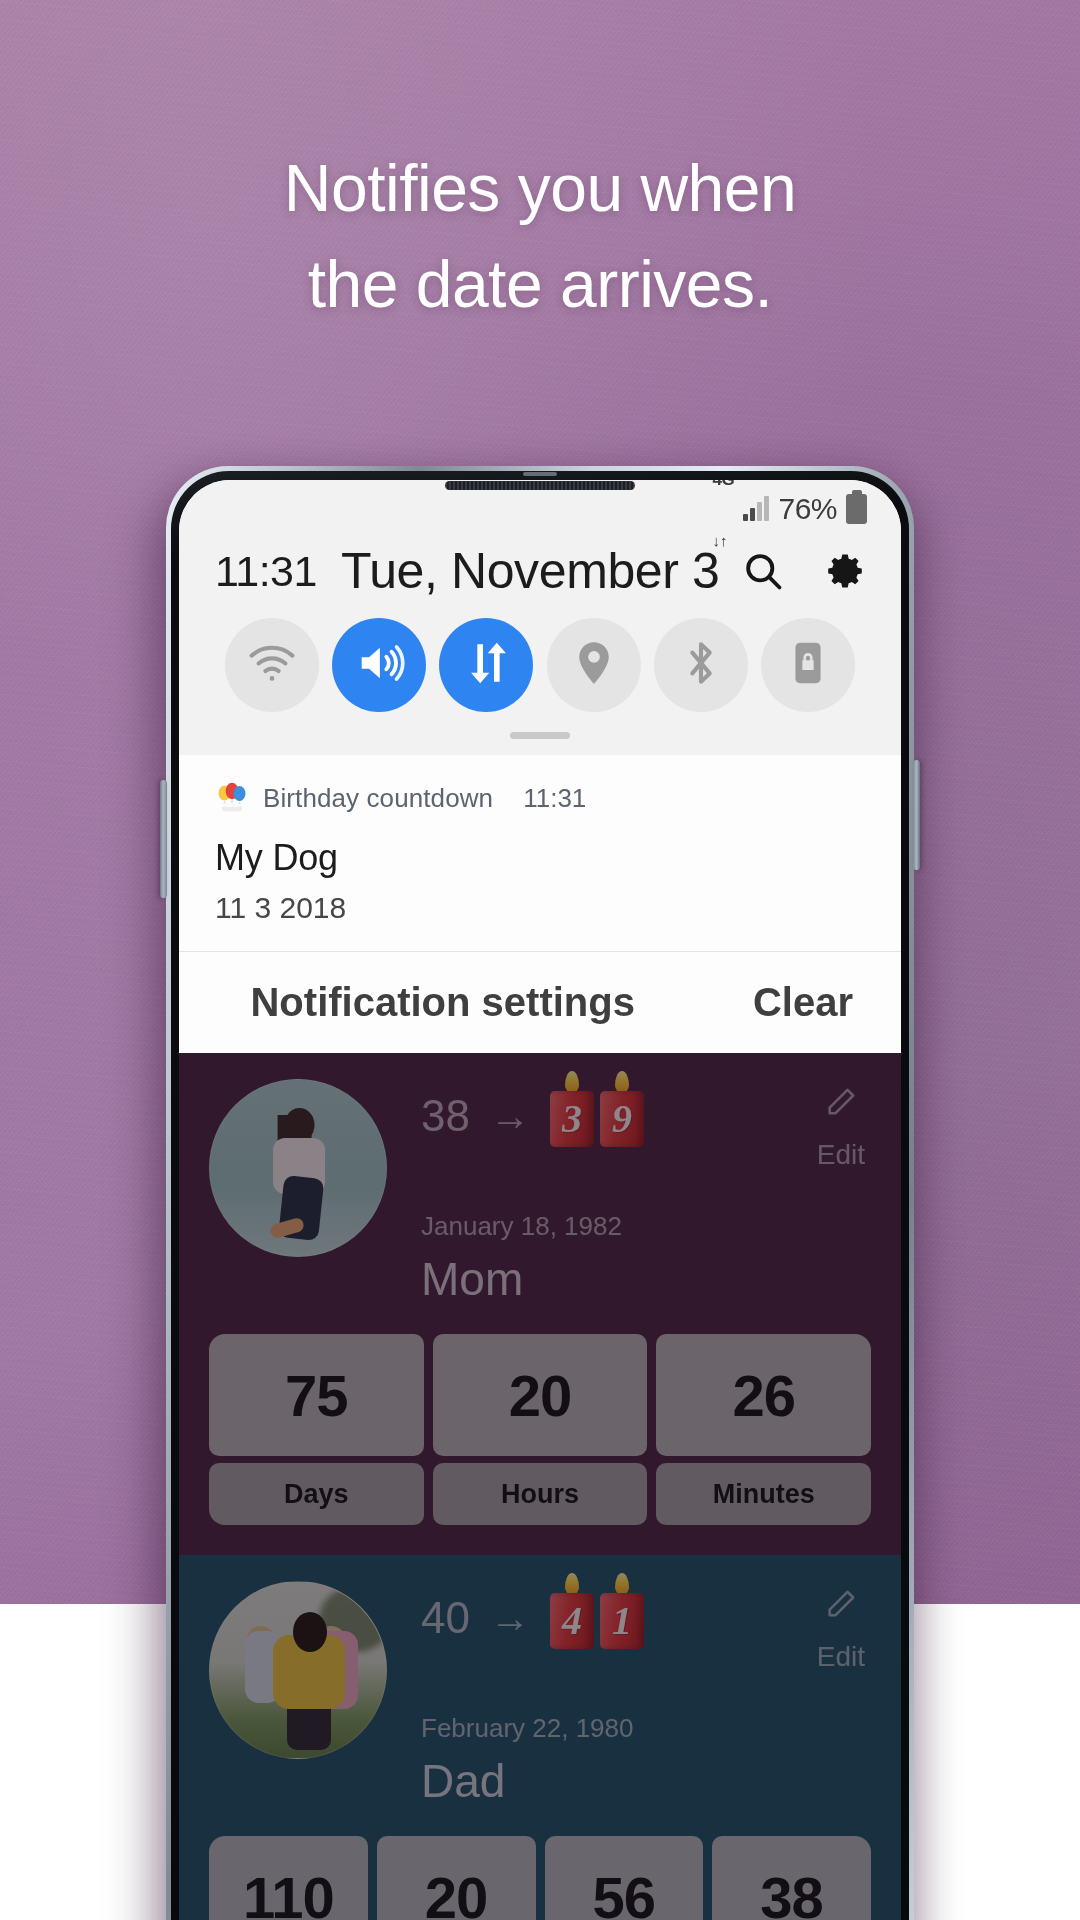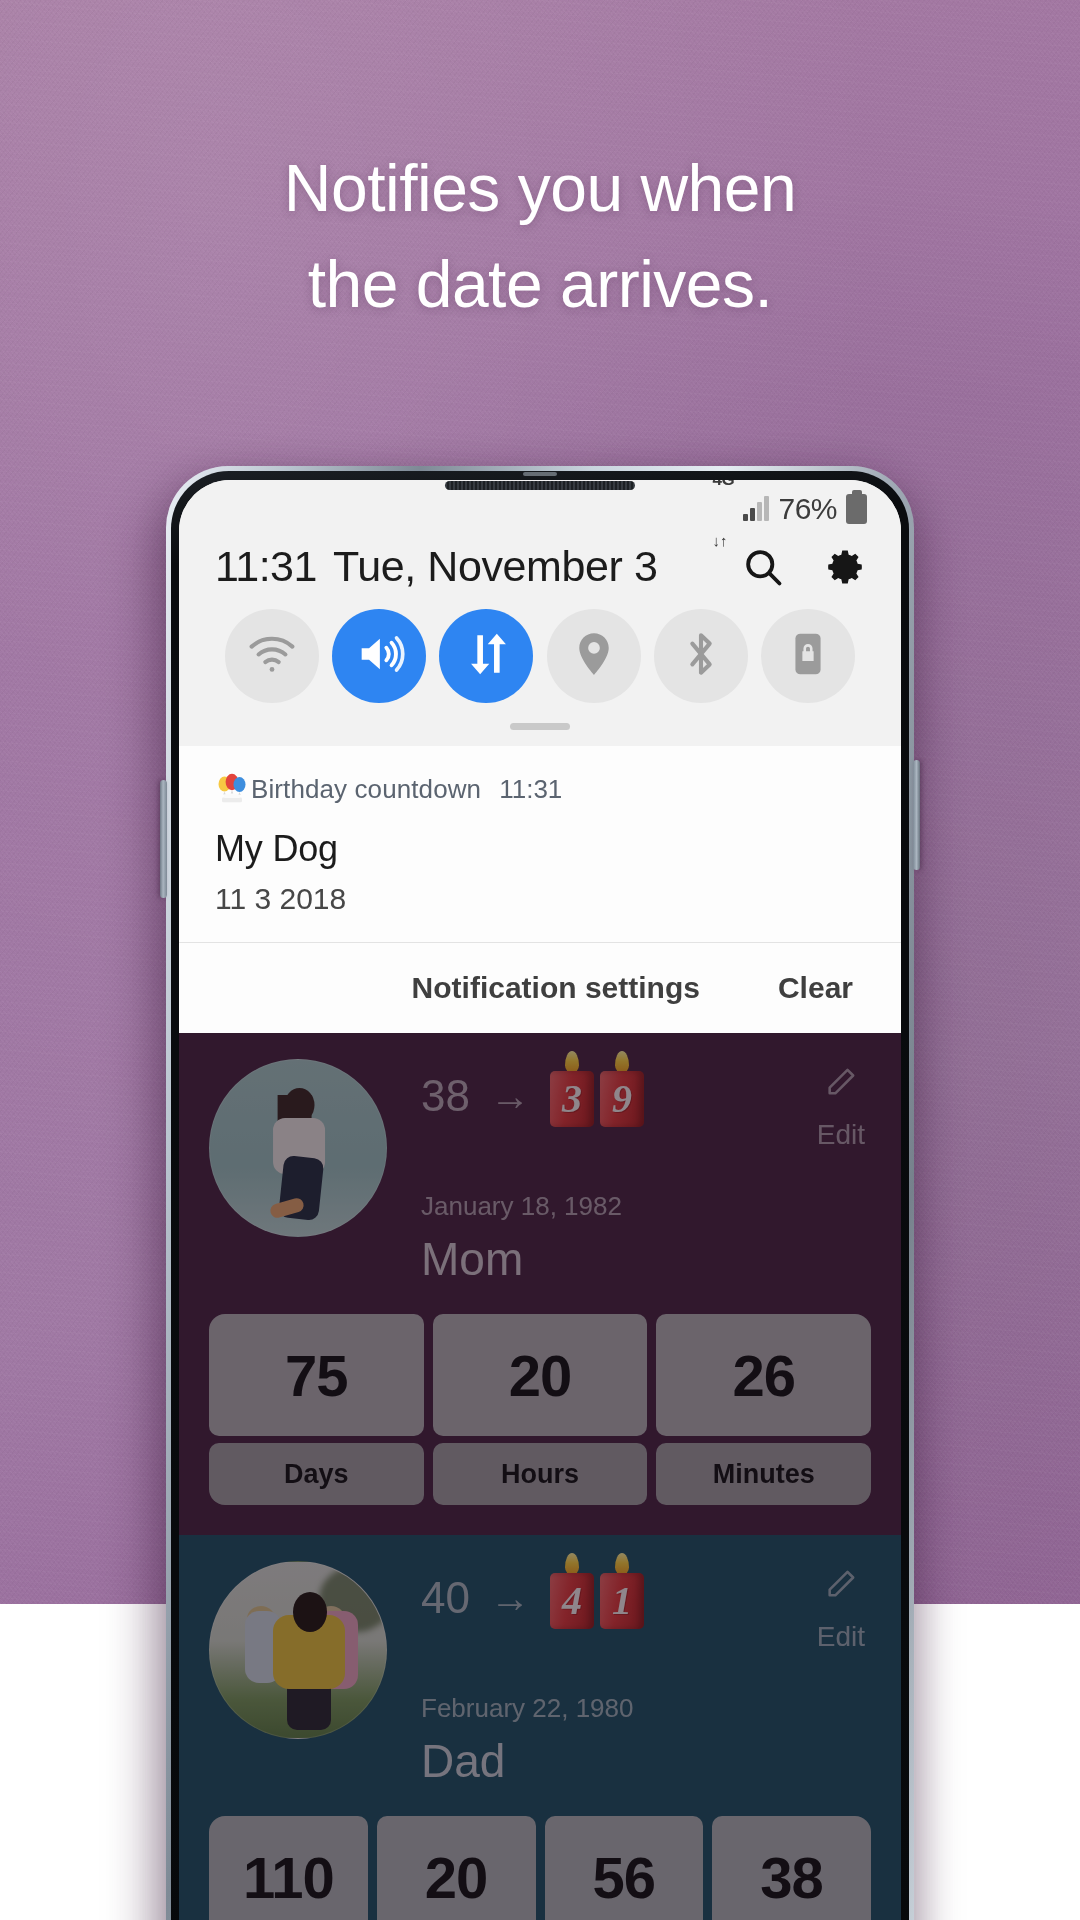--- a/index.html
+++ b/index.html
@@ -146,55 +146,55 @@
     width: 10px; height: 4px; border-radius: 2px 2px 0 0; background: #6b6b6b;
   }
 
   
   #quickpanel { background: #f2f2f2; padding: 0 0 6px 0; }
   #qs-header {
     display: flex; align-items: center;
     padding: 12px 34px 10px 36px;
   }
   #qs-time { font-size: 43px; color: #1c1c1c; font-weight: 400; letter-spacing: -0.5px; }
-  #qs-date { font-size: 43px; color: #1c1c1c; font-weight: 400; margin-left: 16px; letter-spacing: -0.4px; }
+  #qs-date { font-size: 50px; color: #1c1c1c; font-weight: 400; margin-left: 24px; letter-spacing: -0.4px; }
   #qs-header-actions { margin-left: auto; display: flex; align-items: center; gap: 38px; }
   .hdr-icon { width: 44px; height: 44px; display:flex; align-items:center; justify-content:center; }
 
   #qs-toggles {
     display: flex; align-items: center; justify-content: space-between;
     padding: 8px 46px 6px 46px;
   }
   .toggle {
     width: 94px; height: 94px; border-radius: 50%;
     display: flex; align-items: center; justify-content: center;
     background: #e4e4e4;
   }
   .toggle.on { background: #2e85f2; }
   #drag-handle-wrap { display:flex; justify-content:center; padding: 14px 0 10px 0; }
   #drag-handle { width: 60px; height: 7px; border-radius: 4px; background: #c9c9c9; }
 
   
   #notif-shade { background: #fdfdfd; }
   #notification { padding: 26px 36px 26px 36px; }
-  #notif-top { display: flex; align-items: center; gap: 2px; }
+  #notif-top { display: flex; align-items: center; gap: 14px; }
   #notif-app-icon { width: 34px; height: 34px; position: relative; flex: 0 0 34px; }
   #notif-app-name { font-size: 26px; color: #5b6470; letter-spacing: 0.1px; }
   #notif-time { font-size: 26px; color: #5b6470; margin-left: 16px; }
   #notif-title { font-size: 36px; color: #1c1c1c; margin-top: 22px; letter-spacing: -0.2px; }
   #notif-body { font-size: 30px; color: #474747; margin-top: 12px; }
 
   #notif-actions {
     border-top: 1px solid #e3e3e3;
     display: flex; align-items: center; justify-content: flex-end;
     gap: 78px;
     padding: 28px 48px 28px 0;
     background: #fdfdfd;
   }
-  .notif-action { font-size: 30px; font-weight: 700; color: #3f3f3f; }
+  .notif-action { font-size: 40px; font-weight: 700; color: #3f3f3f; margin-left: 40px; }
 
   
   #app-behind { position: relative; }
   #app-dim {
     position: absolute; inset: 0;
     background: rgba(20,8,22,0.46);
     z-index: 3;
     pointer-events: none;
   }
   .bday-card { position: relative; padding: 26px 30px 30px 30px; }

